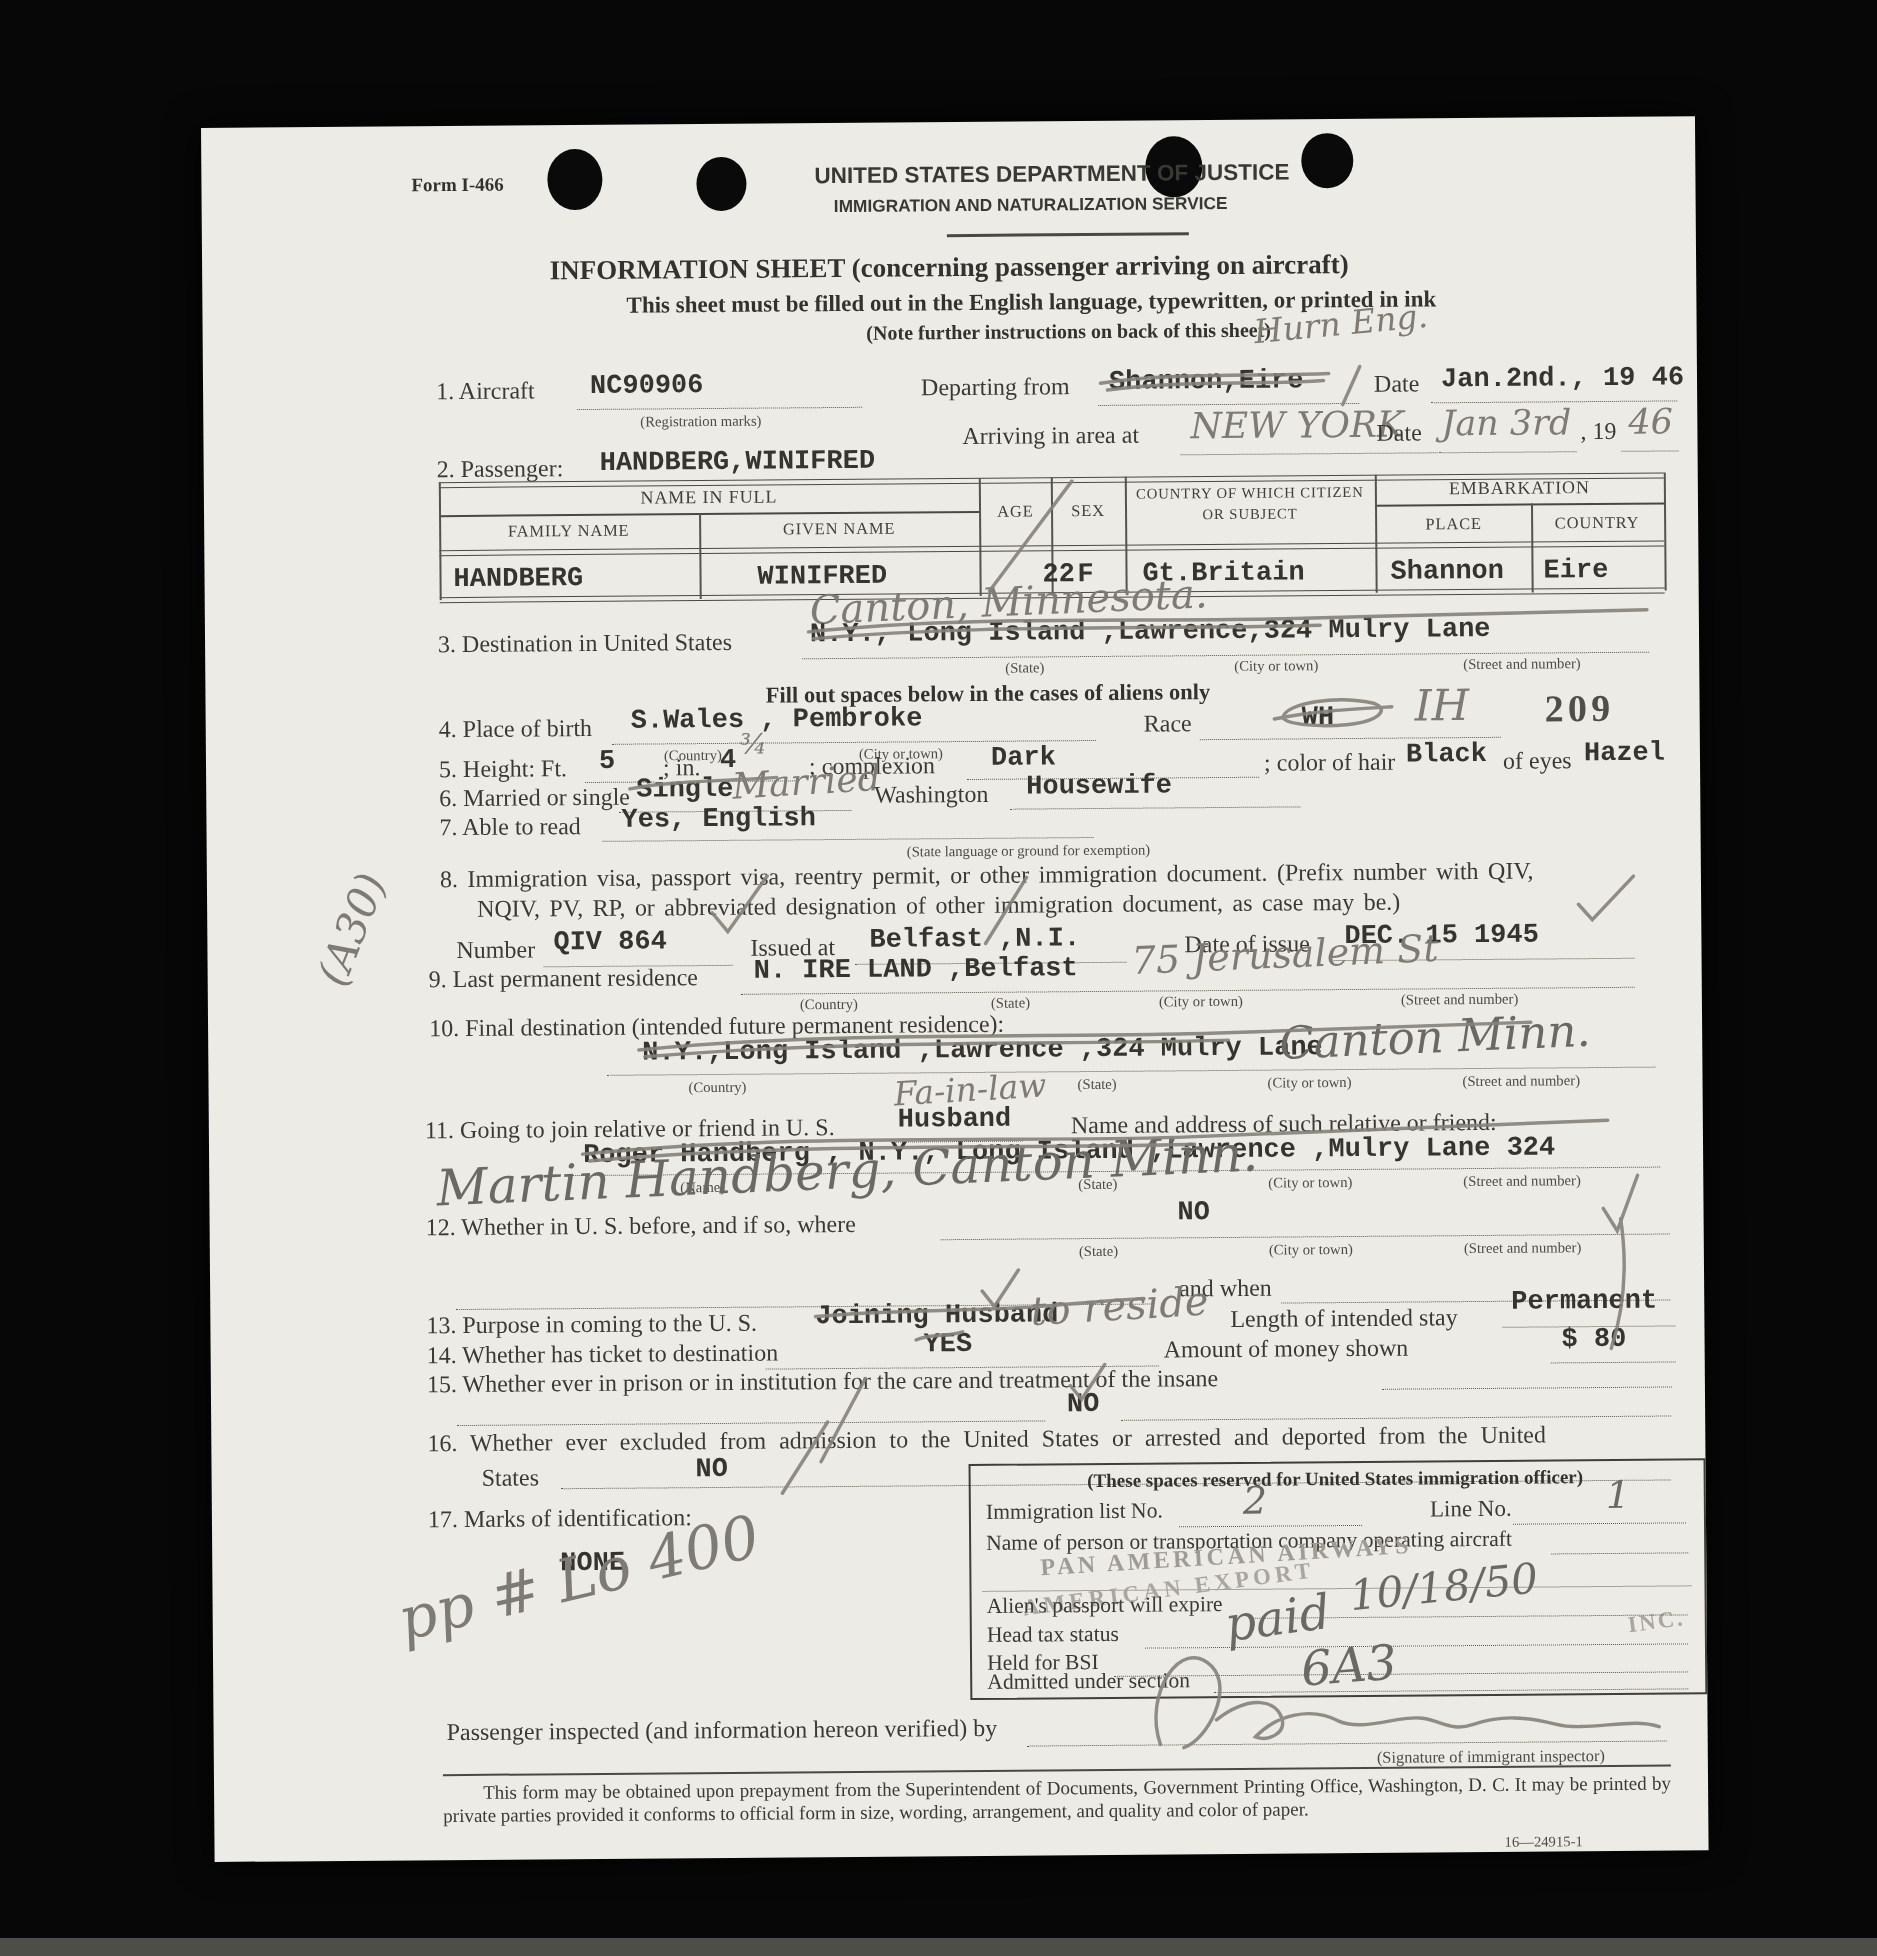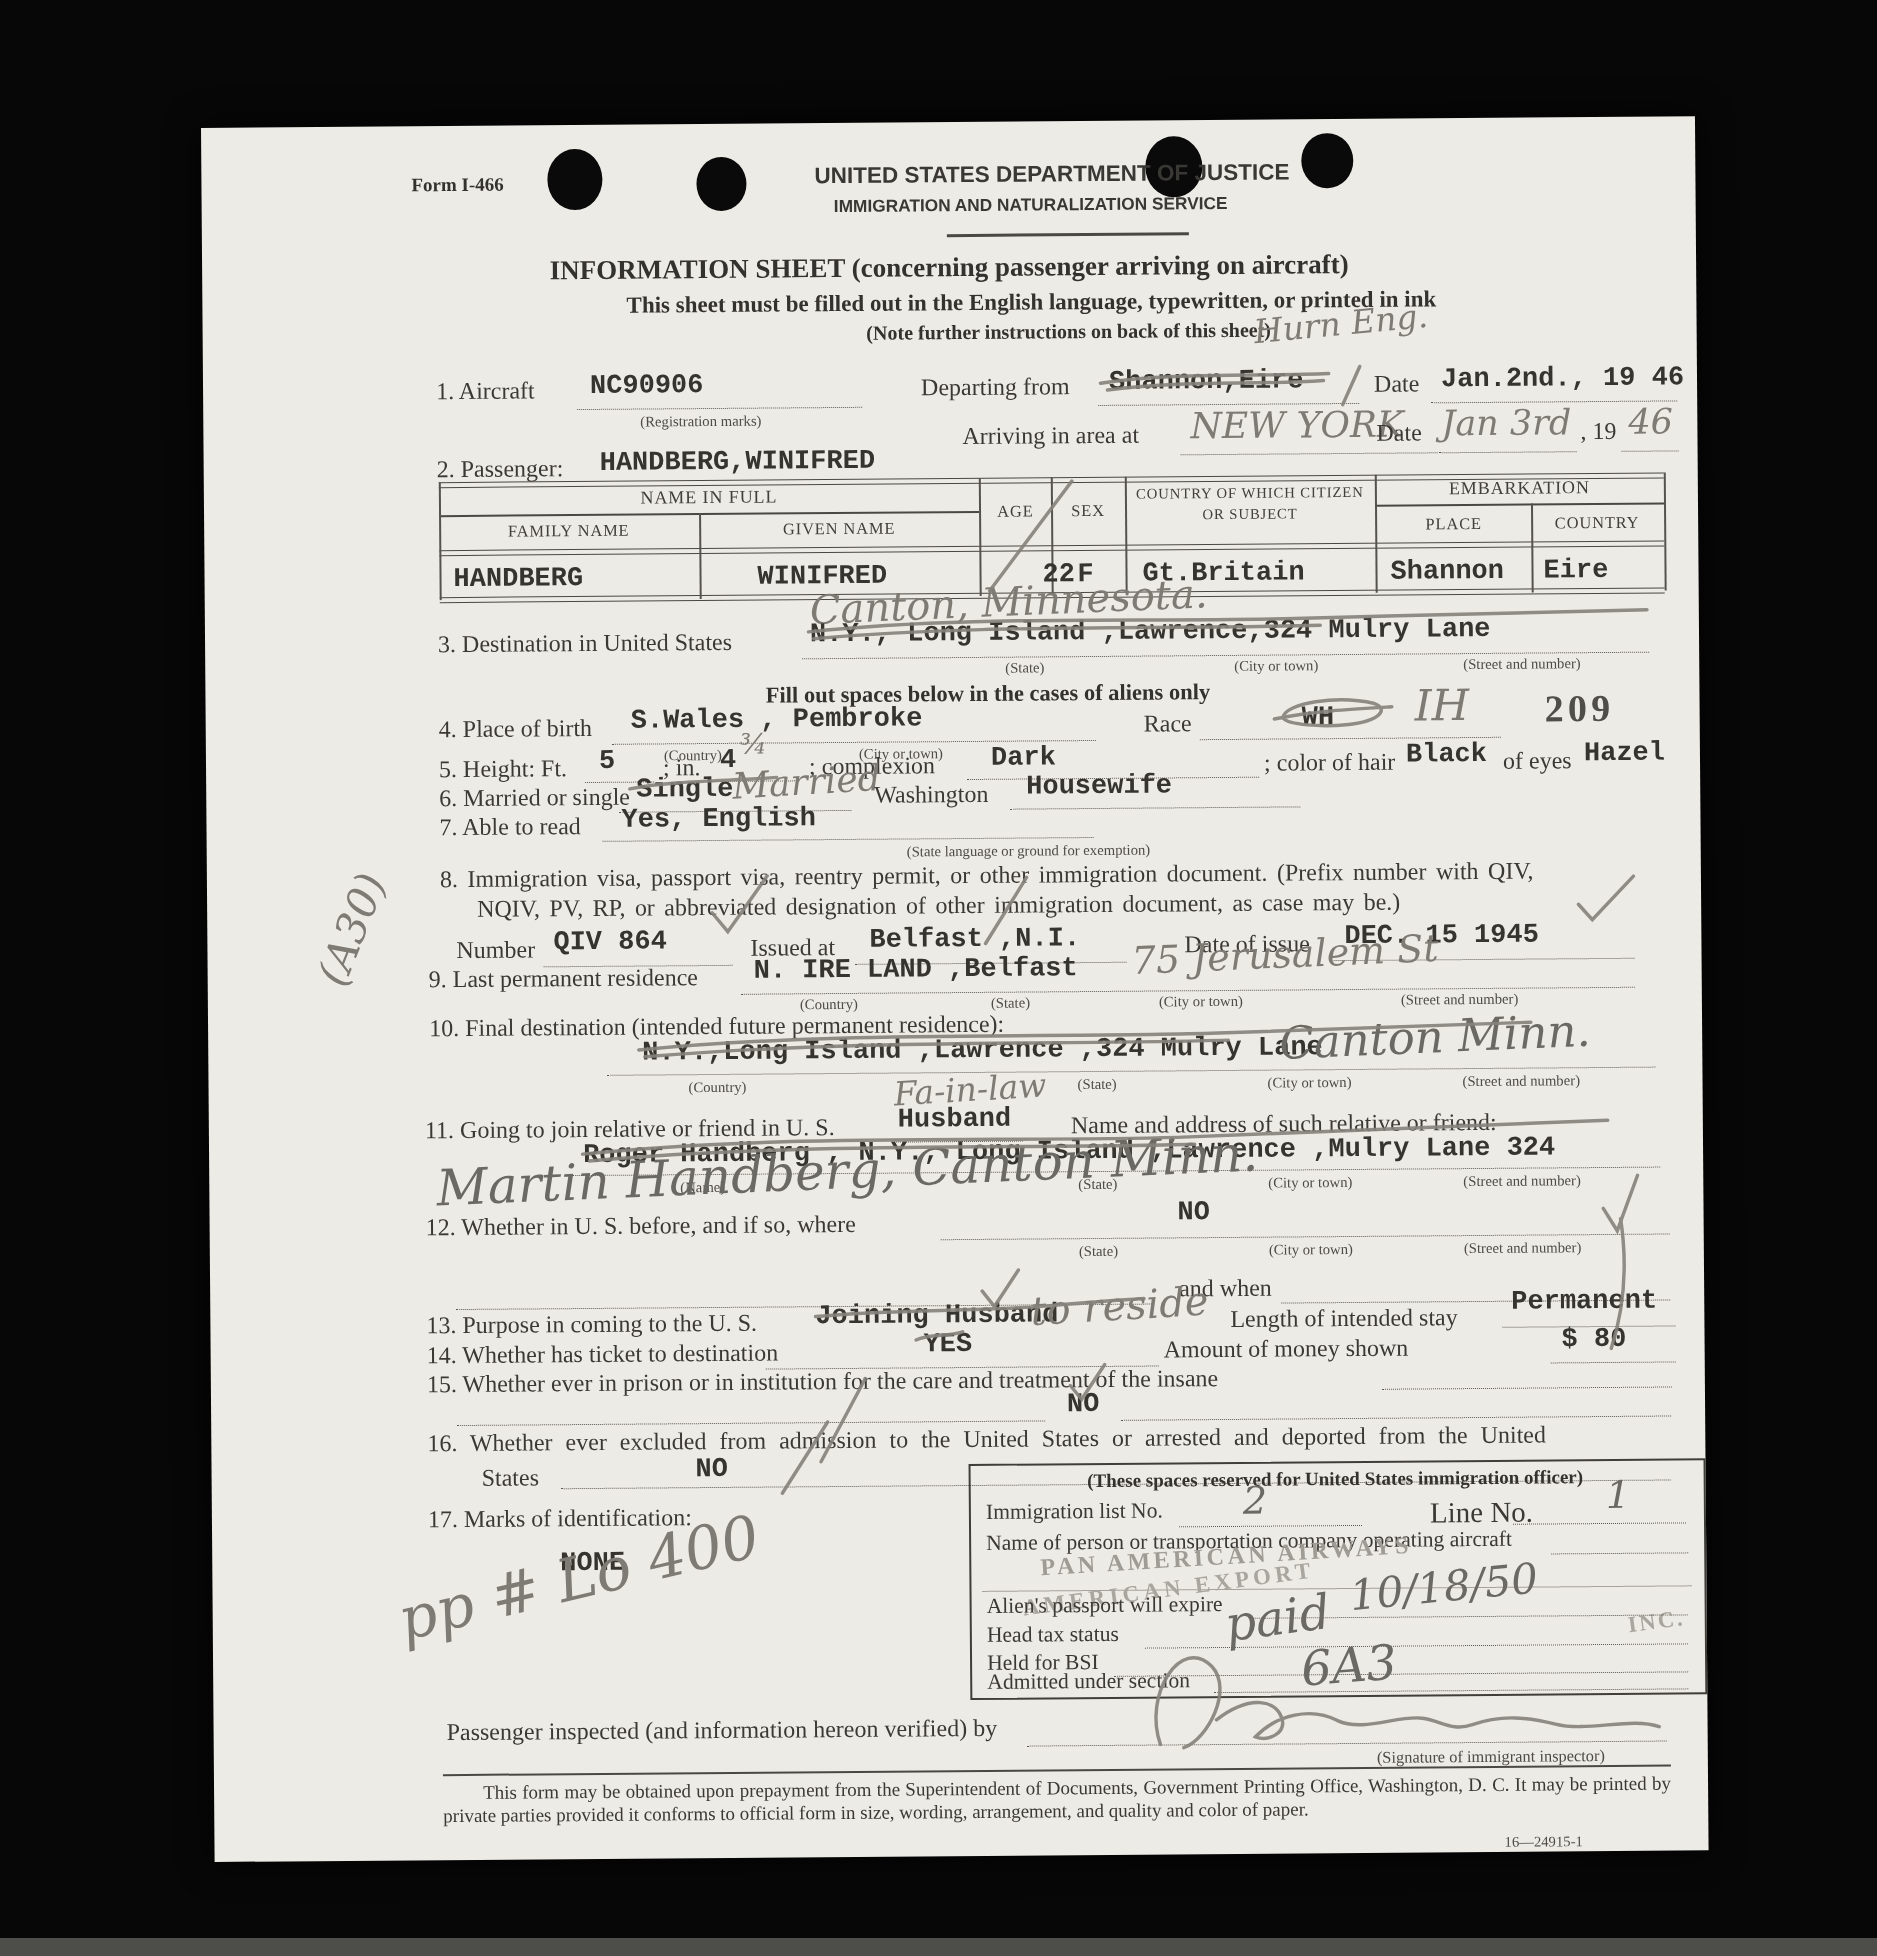--- a/index.html
+++ b/index.html
@@ -241,21 +241,21 @@
 
   <div class="abs printed" style="left:216px;top:1380px;">17. Marks of identification:</div>
   <div class="abs typed" style="left:348px;top:1423px;">NONE</div>
   <div class="abs hw" style="left:182px;top:1418px;font-size:59px;transform:rotate(-13deg);">pp # Lo 400</div>
 
   <div class="abs" style="left:757px;top:1342px;width:733px;height:232px;border:2.6px solid #403e39;"></div>
   <div class="abs printed-b ctr" style="left:761px;top:1349px;width:725px;font-size:19px;">(These spaces reserved for United States immigration officer)</div>
   <div class="abs printed" style="left:774px;top:1378px;font-size:21.6px;">Immigration list No.</div>
   <div class="abs dl" style="left:967px;top:1404px;width:183px;"></div>
   <div class="abs hw-d" style="left:1031px;top:1359px;font-size:38px;">2</div>
-  <div class="abs printed" style="left:1218px;top:1378px;font-size:29px;">Line No.</div>
+  <div class="abs printed" style="left:1218px;top:1378px;font-size:23px;">Line No.</div>
   <div class="abs dl" style="left:1301px;top:1404px;width:173px;"></div>
   <div class="abs hw-d" style="left:1394px;top:1356px;font-size:38px;">1</div>
   <div class="abs printed" style="left:774px;top:1409px;font-size:21.6px;">Name of person or transportation company operating aircraft</div>
   <div class="abs dl" style="left:1339px;top:1434px;width:137px;"></div>
   <div class="abs dl" style="left:770px;top:1467px;width:709px;"></div>
   <div class="abs stamp" style="left:828px;top:1423px;font-size:24px;letter-spacing:3.5px;color:#9e9c95;transform:rotate(-3deg);">PAN AMERICAN AIRWAYS</div>
   <div class="abs stamp" style="left:809px;top:1456px;font-size:23px;letter-spacing:4.3px;color:#a8a69f;transform:rotate(-7deg);">AMERICAN EXPORT</div>
   <div class="abs stamp" style="left:1415px;top:1492px;font-size:22.5px;letter-spacing:2.6px;color:#a8a69f;transform:rotate(-7deg);">INC.</div>
   <div class="abs printed" style="left:774px;top:1472px;font-size:21.6px;">Alien's passport will expire</div>
   <div class="abs dl" style="left:1036px;top:1496px;width:439px;"></div>

